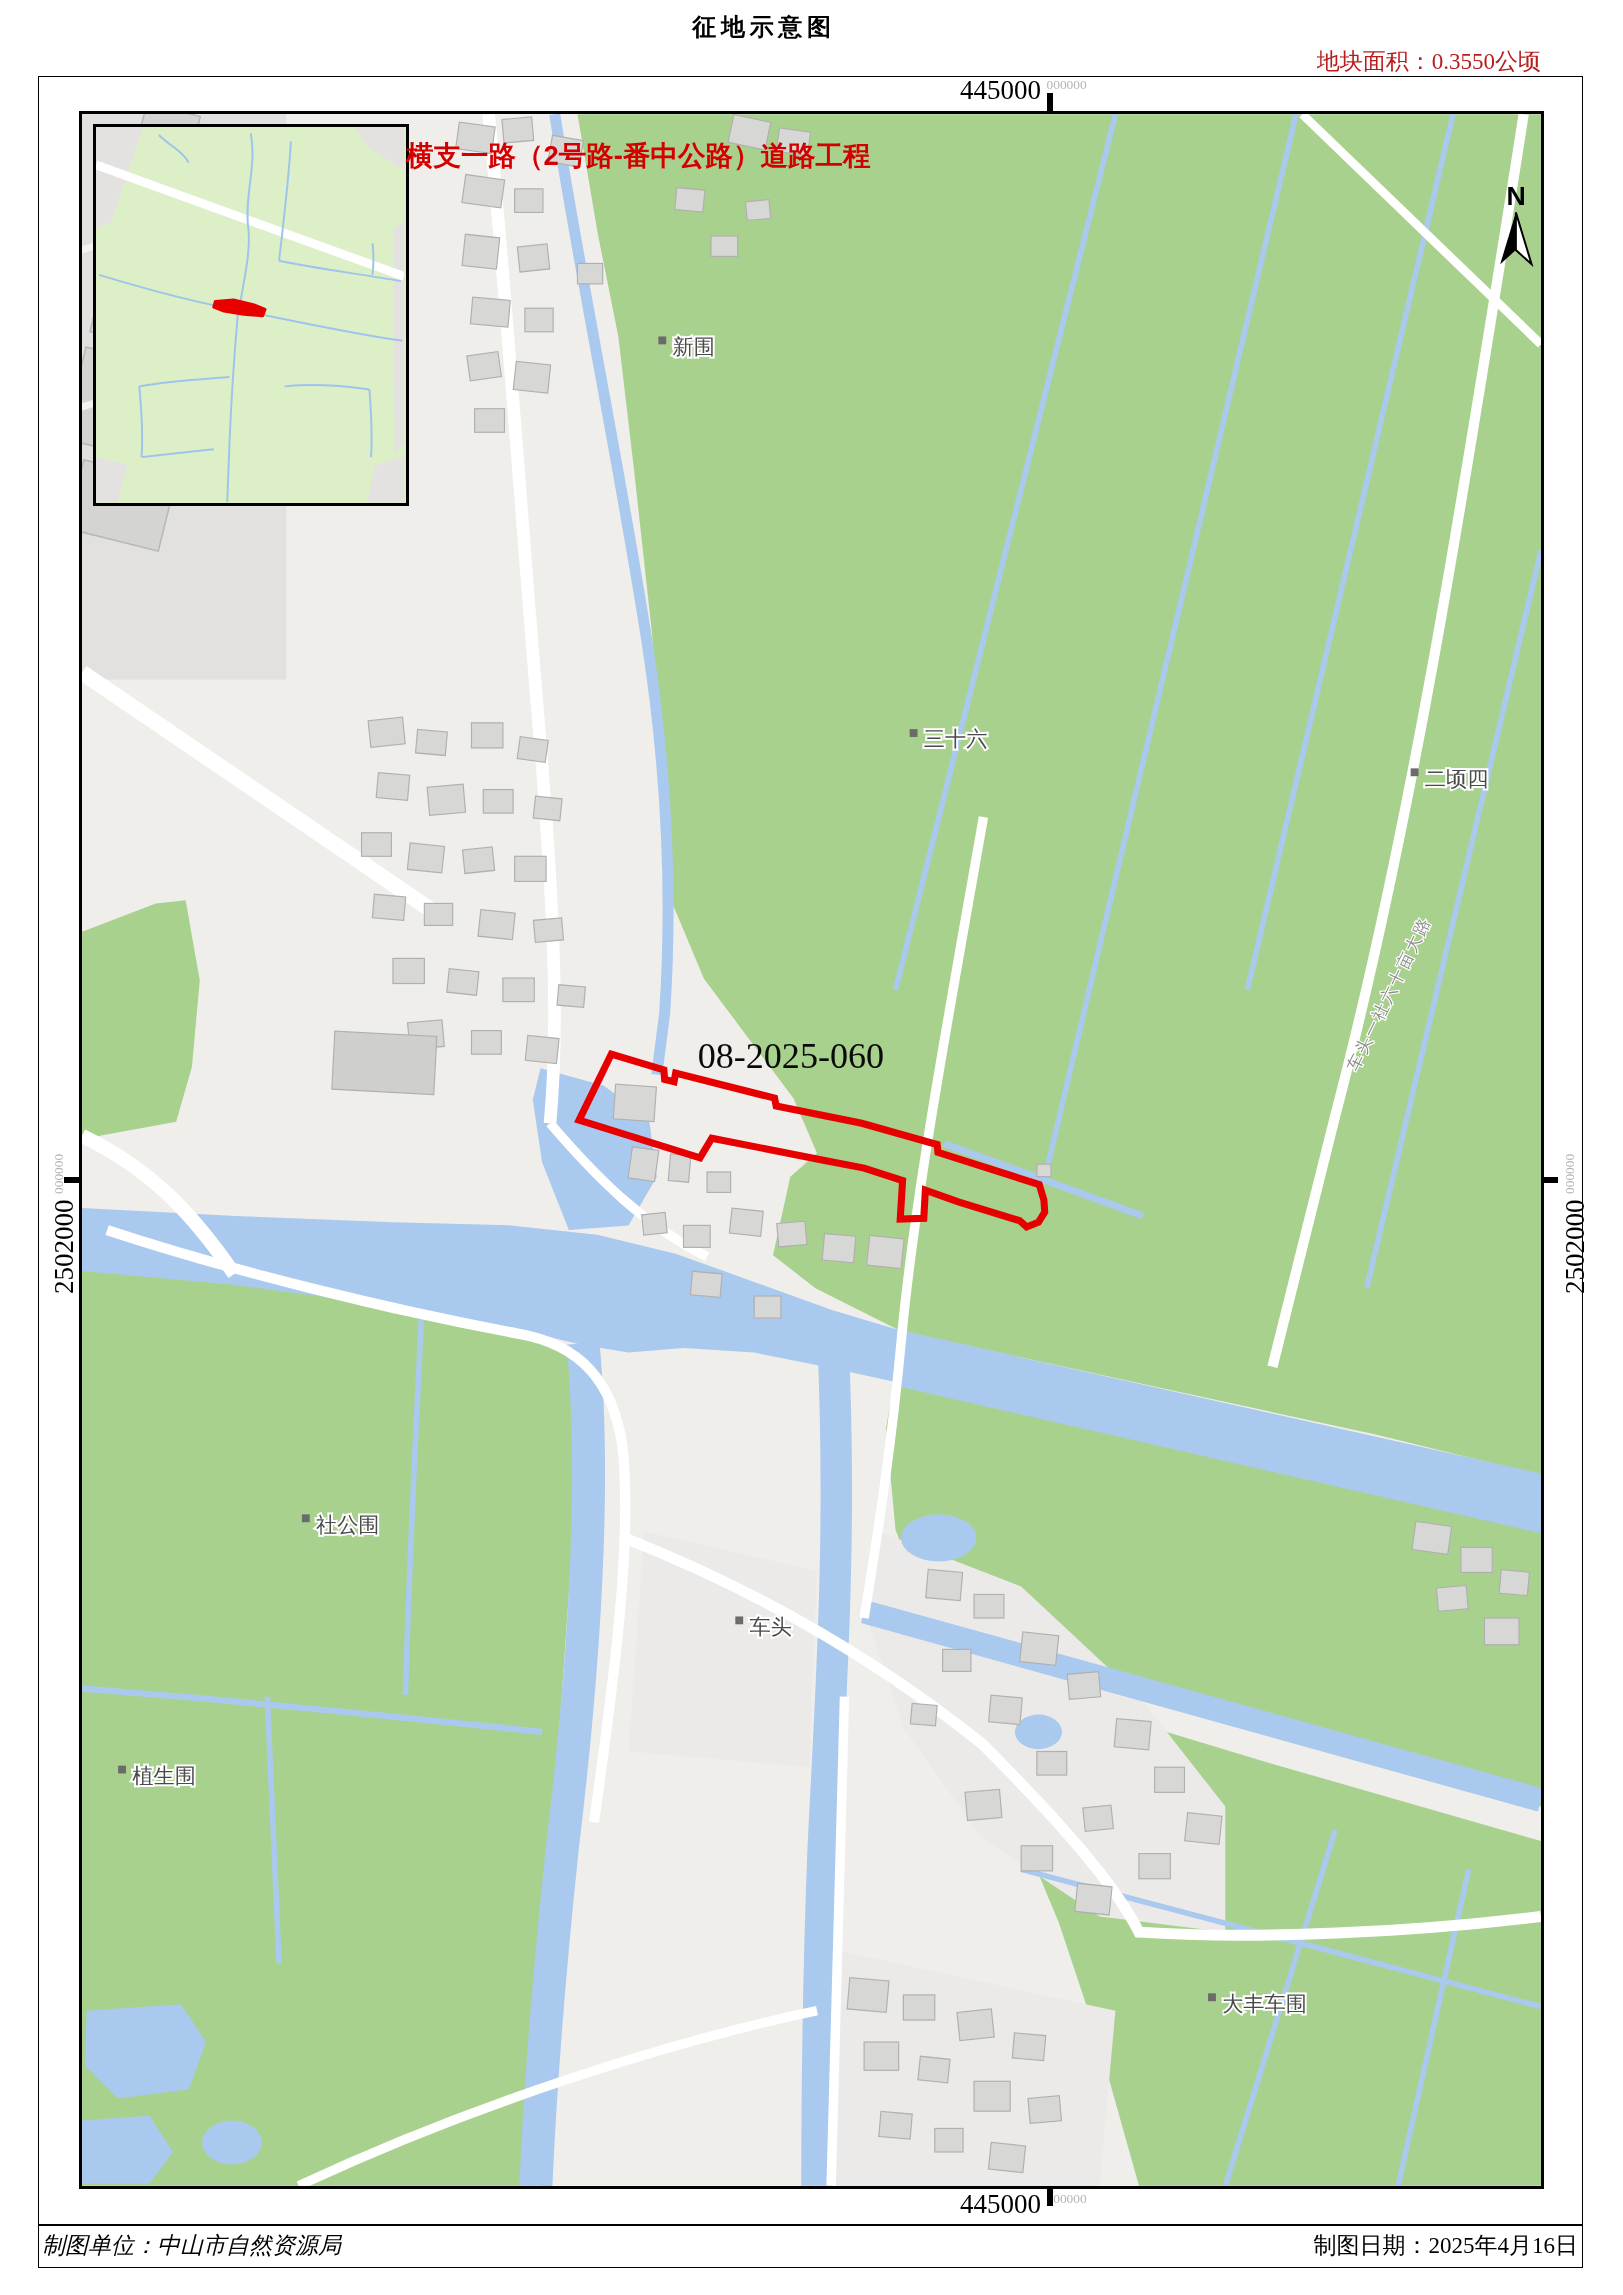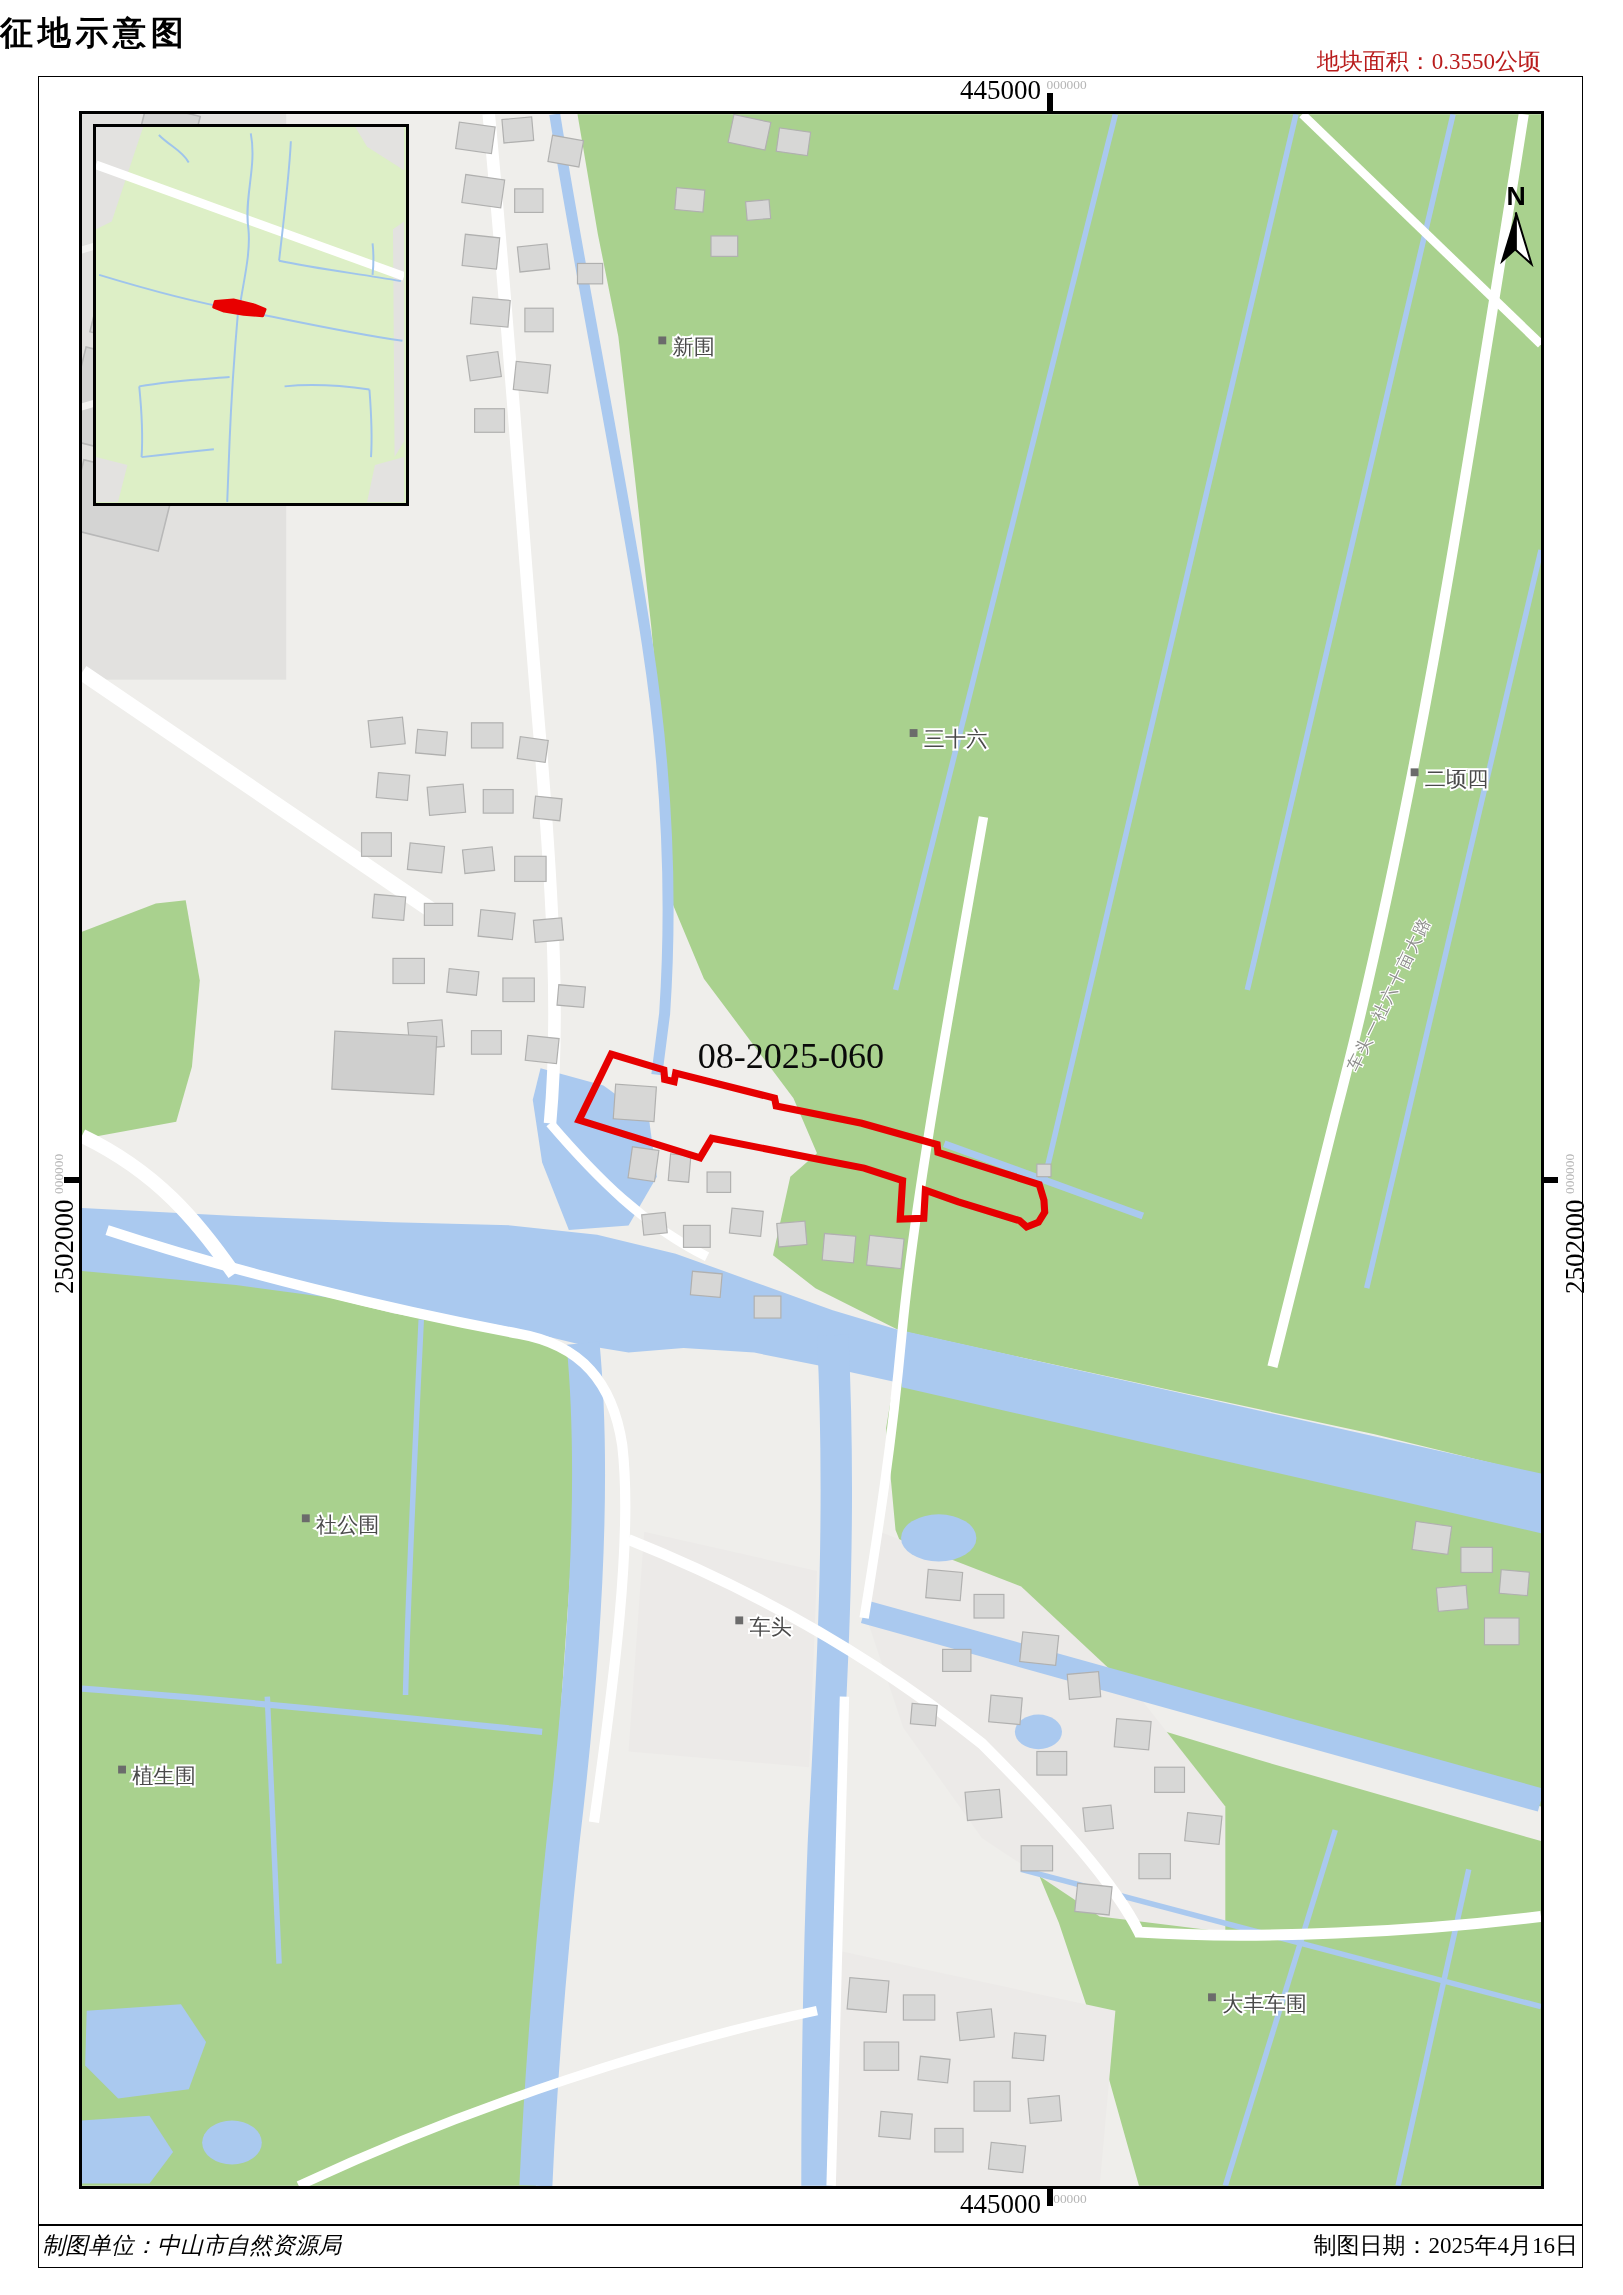--- a/index.html
+++ b/index.html
@@ -1,21 +1,21 @@
 <!DOCTYPE html>
 <html style="font-size:12.6px"><head>
 <meta charset="utf-8">
 <style>
   html,body{margin:0;padding:0;background:#ffffff;}
   .page{position:relative;width:1623px;height:2295px;background:#ffffff;
         font-family:"Liberation Sans",sans-serif;overflow:hidden;}
   .page-border{position:absolute;left:38px;top:76px;width:1545px;height:2192px;
         border:1.6px solid #000;box-sizing:border-box;}
-  .map-title{position:absolute;left:0;top:11px;width:1508px;
-        font-size:33px;font-weight:bold;letter-spacing:4.7px;color:#000;}
+  .map-title{position:absolute;left:10px;top:11px;width:1508px;text-align:center;
+        font-size:24px;font-weight:bold;letter-spacing:4.7px;color:#000;}
   .area-note{position:absolute;right:82px;top:46px;font-family:"Liberation Serif",serif;
         font-size:23px;color:#b91c1c;}
   .map-frame{position:absolute;left:79px;top:111px;width:1465px;height:2078px;
         border:3.1px solid #000;box-sizing:border-box;overflow:hidden;}
   .proj-red{position:absolute;left:406px;top:138px;font-size:27.5px;font-weight:bold;
         color:#d40000;z-index:6;white-space:nowrap;}
   .proj-owner{position:absolute;left:415px;top:171px;font-size:32px;color:#000;
         z-index:6;white-space:nowrap;}
   .inset{position:absolute;left:93px;top:124px;width:316px;height:382px;
         border:3.9px solid #000;box-sizing:border-box;background:#ddefc6;z-index:5;}
@@ -59,20 +59,21 @@
   <div class="coord vert" style="left:49px;top:1294px;">
     <span>2502000</span><sup>000000</sup>
   </div>
   <div class="tick" style="left:64px;top:1177px;width:17.3px;height:6.3px;"></div>
 
   <div class="coord vert" style="left:1560px;top:1294px;">
     <span>2502000</span><sup>000000</sup>
   </div>
   <div class="tick" style="left:1541px;top:1177px;width:17.3px;height:6.3px;"></div>
 
+  <div class="proj-red">横支一路（2号路-番中公路）道路工程</div>
 
   <div class="map-frame">
     <svg width="1459" height="2072" viewBox="104 145 1858 2638">
 
       <rect x="104" y="145" width="1858" height="2638" fill="#efeeeb"></rect>
 
       <g>
         <rect x="104" y="145" width="260" height="720" fill="#e2e1df"></rect>
         <g transform="rotate(14 230 420)" fill="#d4d4d3" stroke="#b8b8b8" stroke-width="2">
           <rect x="118" y="150" width="70" height="130"></rect>

